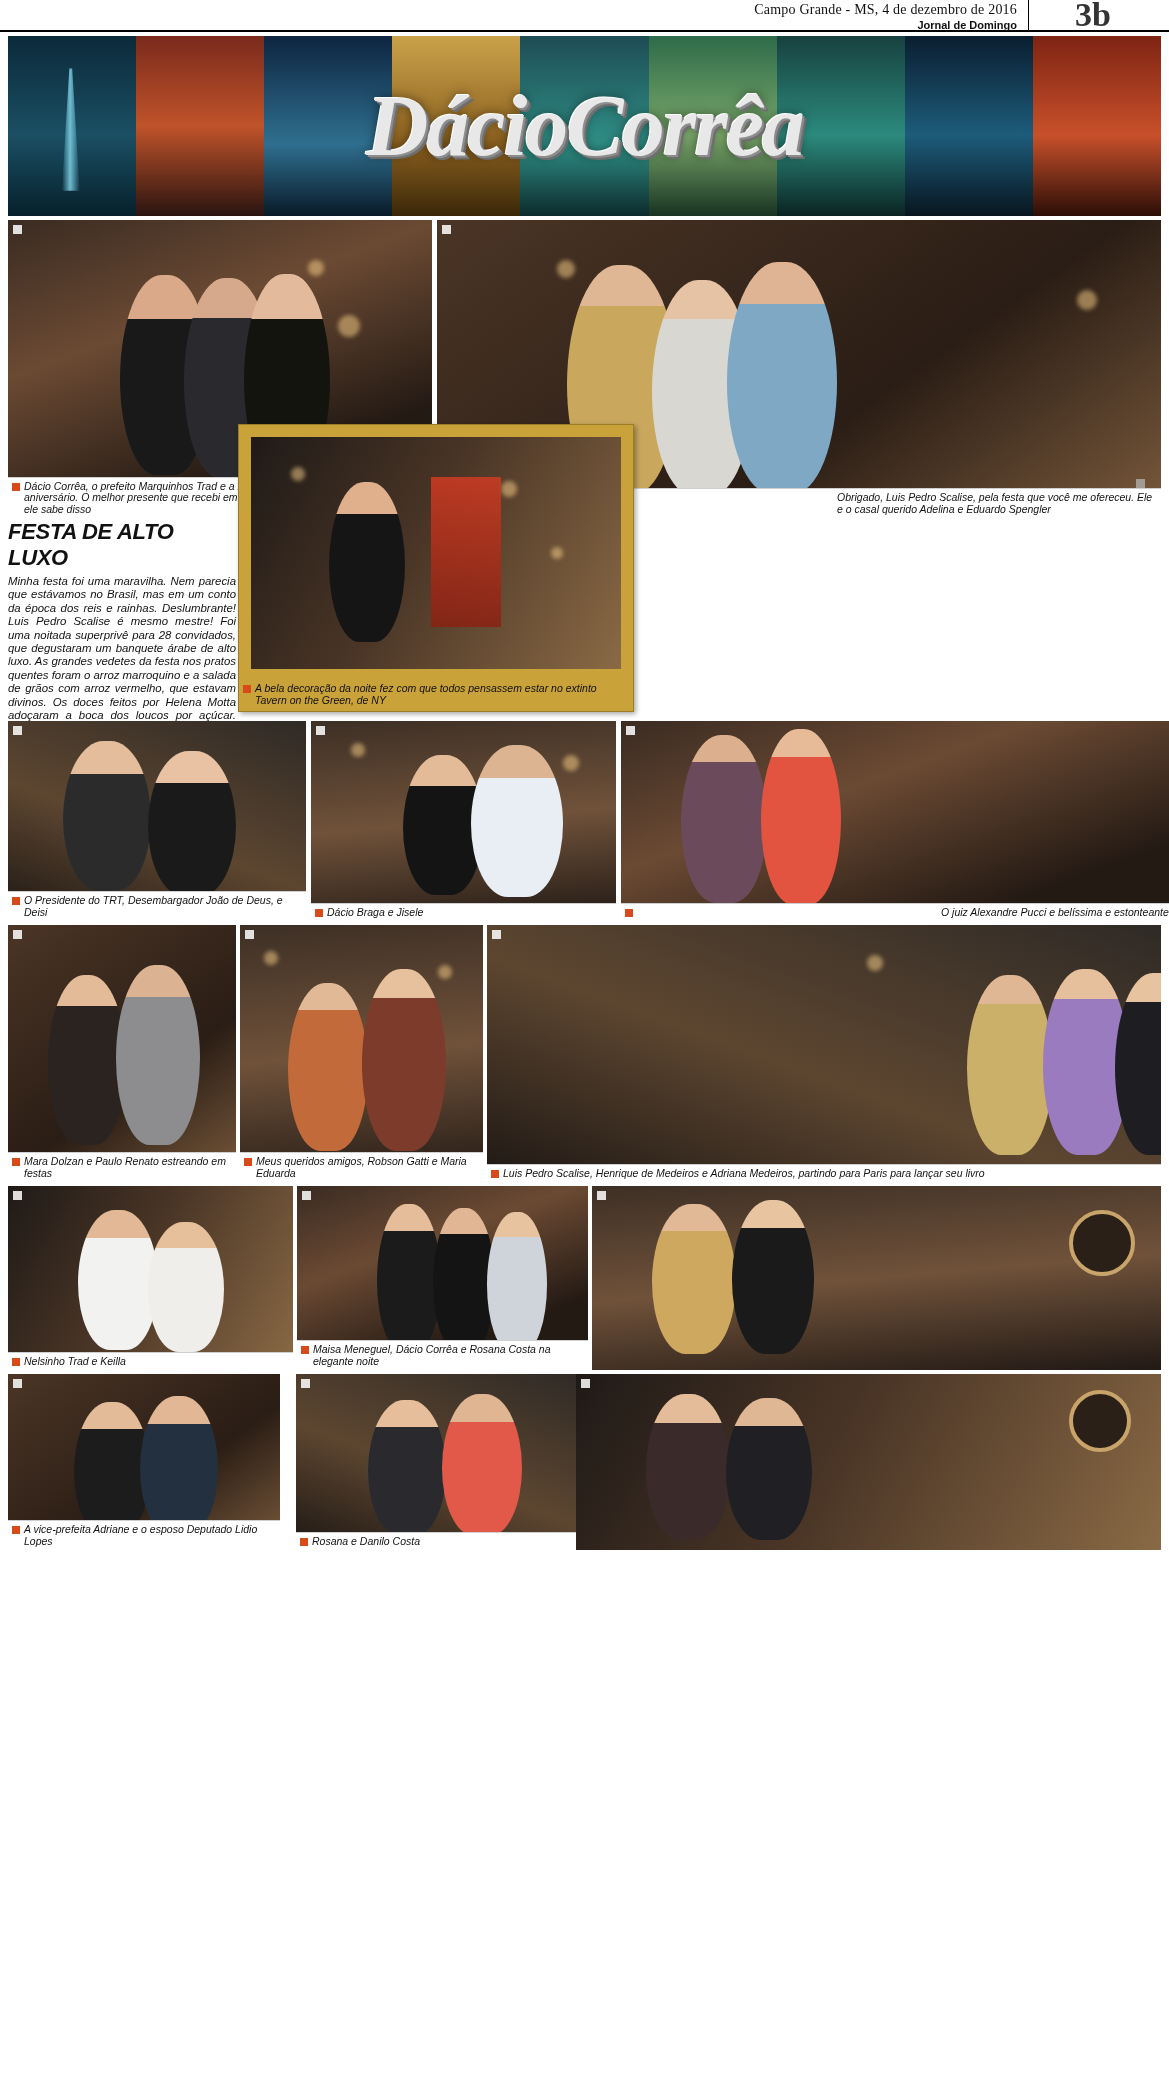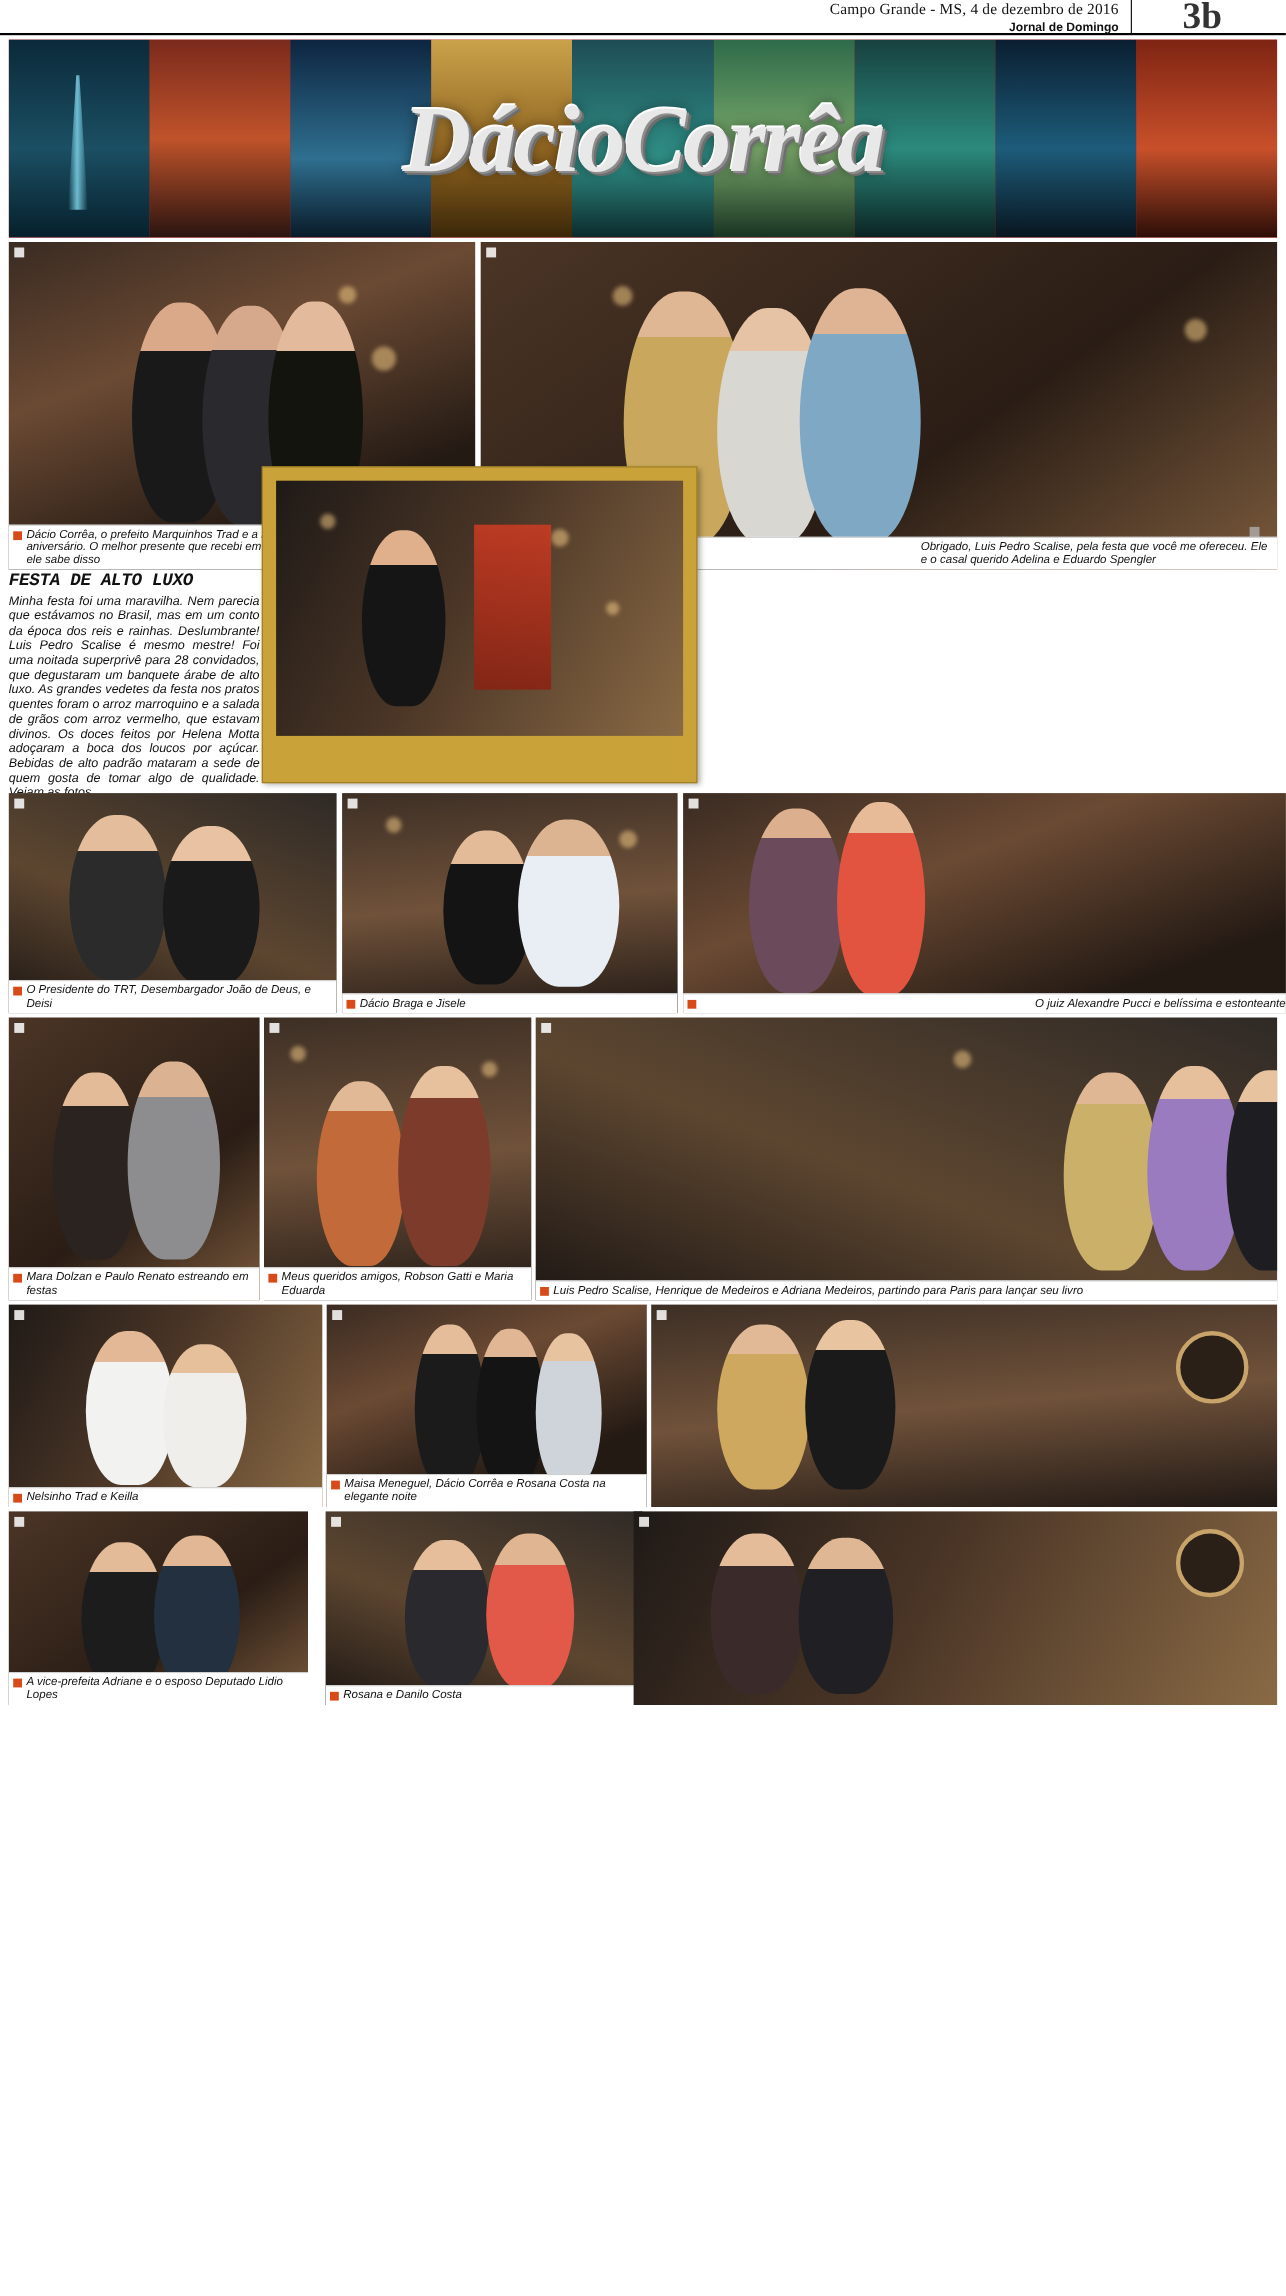--- a/index.html
+++ b/index.html
@@ -77,22 +77,22 @@
       2px 2px 0 #8d8d8d, 4px 4px 0 #6e6e6e, -1px -1px 0 #ffffff,
       0 0 12px rgba(0,0,0,.55);
     letter-spacing:-2px;
     white-space:nowrap;
   }
   
   #article{
     position:absolute;left:8px;top:519px;width:228px;height:222px;
   }
   .art-title{
-    font-family:Liberation Mono, monospace;
-    font-size:16px;font-weight:bold;font-style:italic;
+    font-family:Liberation Sans, sans-serif;
+    font-size:22px;font-weight:bold;font-style:italic;
     color:#111;margin:0 0 4px 0;letter-spacing:-.3px;
   }
   .art-body{
     font-family:"Liberation Sans", sans-serif;
     font-size:11.4px;line-height:13.4px;color:#111;
     text-align:justify;font-style:italic;
   }
   
   #frame{
     position:absolute;left:238px;top:424px;width:396px;height:288px;
@@ -177,20 +177,21 @@
 </div>
 
 <div id="frame">
   <div class="inner gradD">
     <div class="bokeh" style="left:40px;top:30px;width:14px;height:14px;"></div>
     <div class="bokeh" style="left:250px;top:44px;width:16px;height:16px;"></div>
     <div class="bokeh" style="left:300px;top:110px;width:12px;height:12px;"></div>
     <div style="position:absolute;left:180px;top:40px;width:70px;height:150px;background:linear-gradient(180deg,#cf3b22,#8a2112);opacity:.85;"></div>
     <div class="person" style="left:78px;top:45px;width:76px;height:160px;background:linear-gradient(180deg,#e0b08c 0 20%,#151515 20%);"></div>
   </div>
+  <div class="cap">A bela decoração da noite fez com que todos pensassem estar no extinto Tavern on the Green, de NY</div>
 </div>
 
 <div class="photo gradC" style="left:8px;top:721px;width:298px;height:200px;">
   <div class="ph-inner">
     <div class="person" style="left:55px;top:20px;width:88px;height:150px;background:linear-gradient(180deg,#e3bd9c 0 22%,#2b2b2b 22%);"></div>
     <div class="person" style="left:140px;top:30px;width:88px;height:145px;background:linear-gradient(180deg,#e8c2a2 0 22%,#1a1a1a 22%);"></div>
   </div>
   <div class="sq w" style="left:5px;top:5px;"></div>
   <div class="cap">O Presidente do TRT, Desembargador João de Deus, e Deisi</div>
 </div>

